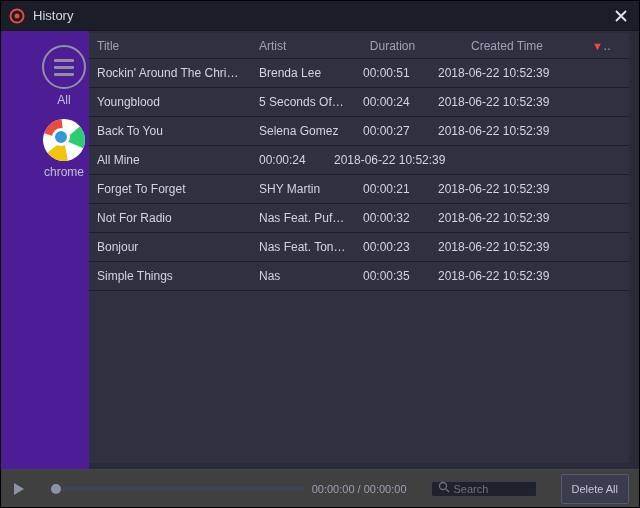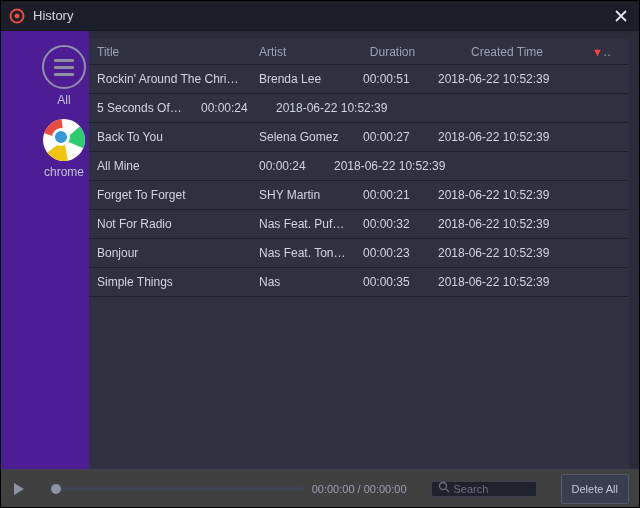--- a/index.html
+++ b/index.html
@@ -86,21 +86,20 @@
 
   .main {
     flex: 1;
     background: #2a2b38;
     padding-right: 10px;
     padding-top: 2px;
     overflow: hidden;
   }
   .table {
     width: 100%;
-    margin-top: 6px;
   }
   .table-header, .table-row {
     display: flex;
     align-items: center;
     height: 28px;
     border-bottom: 1px solid #1e2029;
   }
   .table-header {
     background: #2f3140;
     color: #9da1b2;
@@ -244,20 +243,21 @@
       </div>
       <div class="table-body" id="table-body">
           <div class="table-row">
             <div class="col c-title">Rockin' Around The Christ…</div>
             <div class="col c-artist">Brenda Lee</div>
             <div class="col c-duration">00:00:51</div>
             <div class="col c-created">2018-06-22 10:52:39</div>
             <div class="col c-sort"></div>
           </div>
           <div class="table-row">
+            <div class="col c-title">Youngblood</div>
             <div class="col c-artist">5 Seconds Of …</div>
             <div class="col c-duration">00:00:24</div>
             <div class="col c-created">2018-06-22 10:52:39</div>
             <div class="col c-sort"></div>
           </div>
           <div class="table-row">
             <div class="col c-title">Back To You</div>
             <div class="col c-artist">Selena Gomez</div>
             <div class="col c-duration">00:00:27</div>
             <div class="col c-created">2018-06-22 10:52:39</div>

